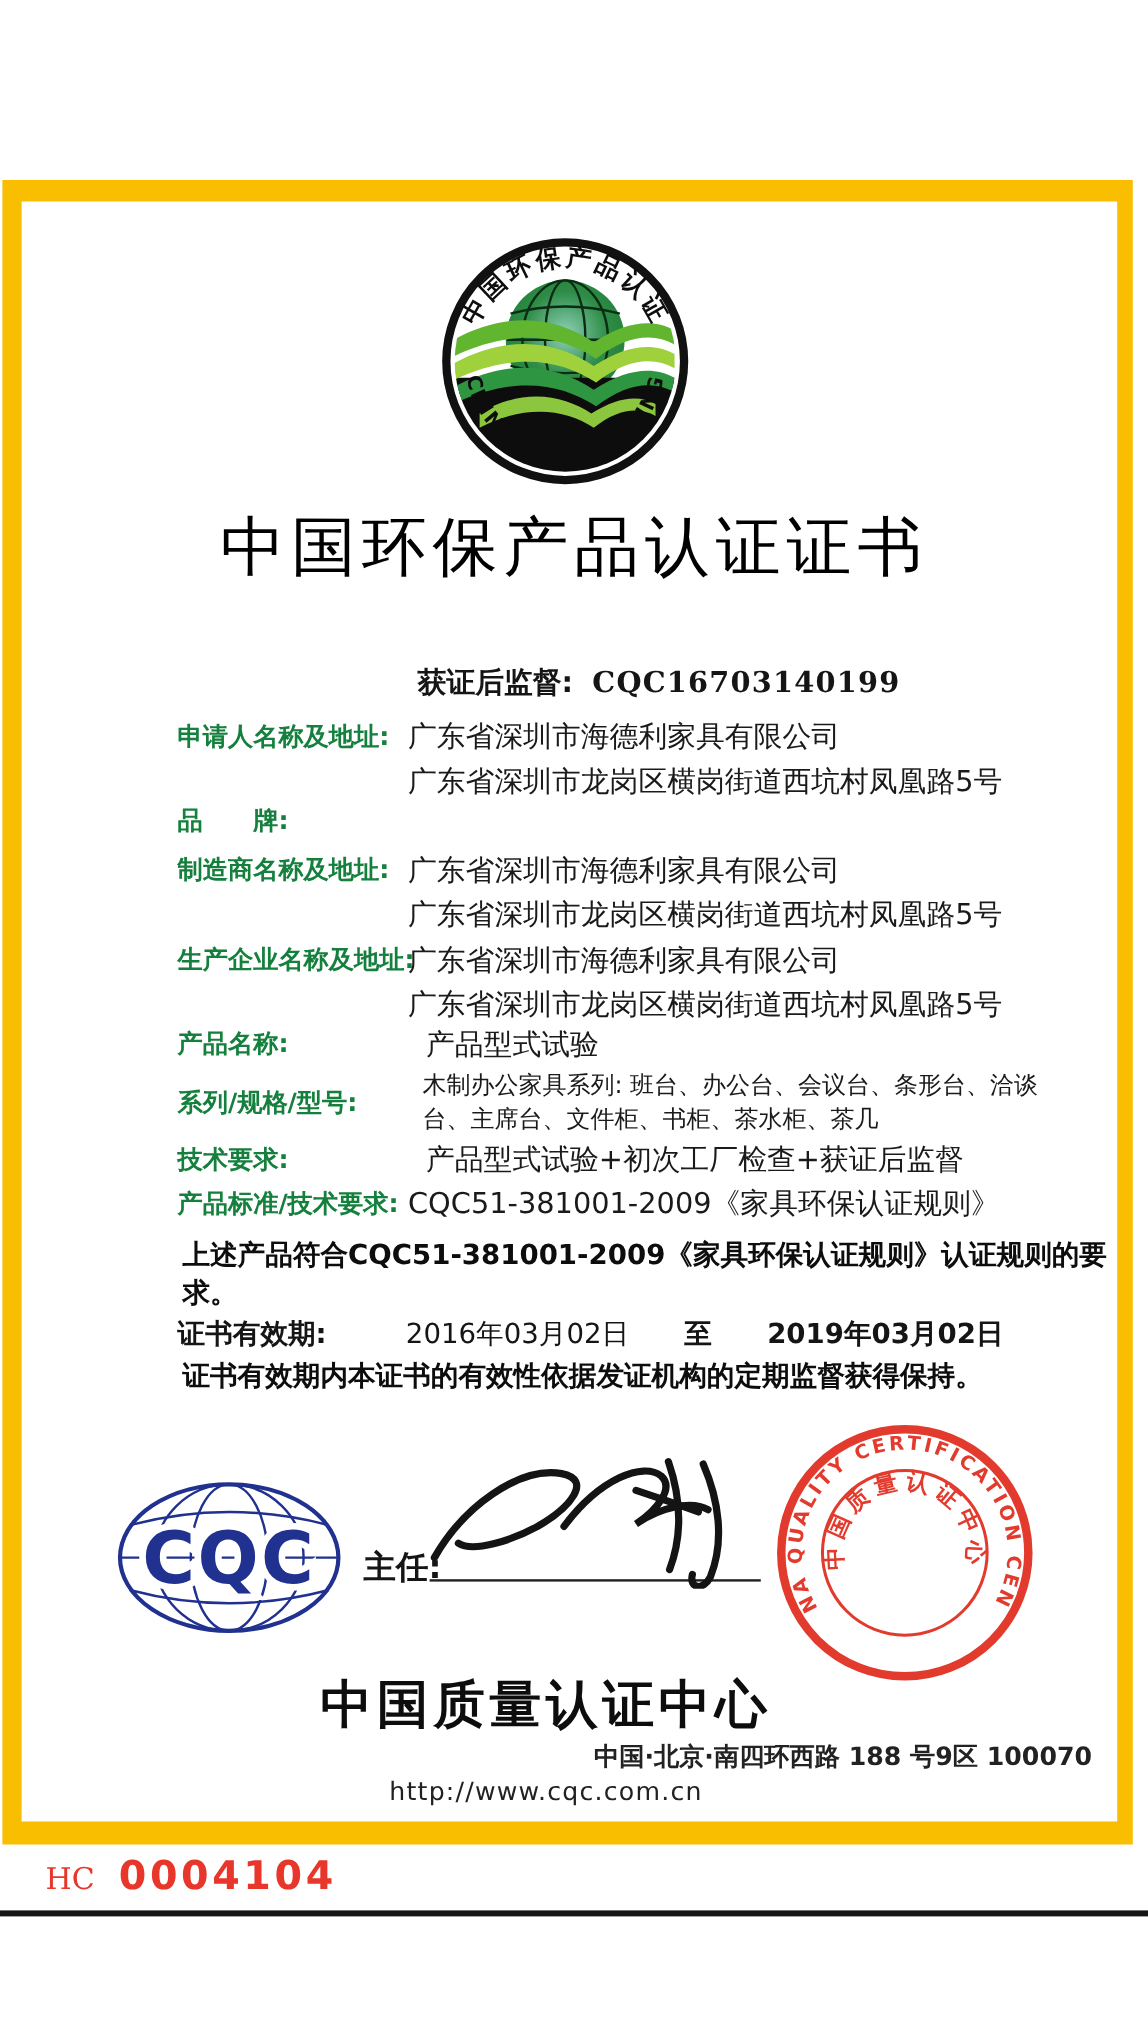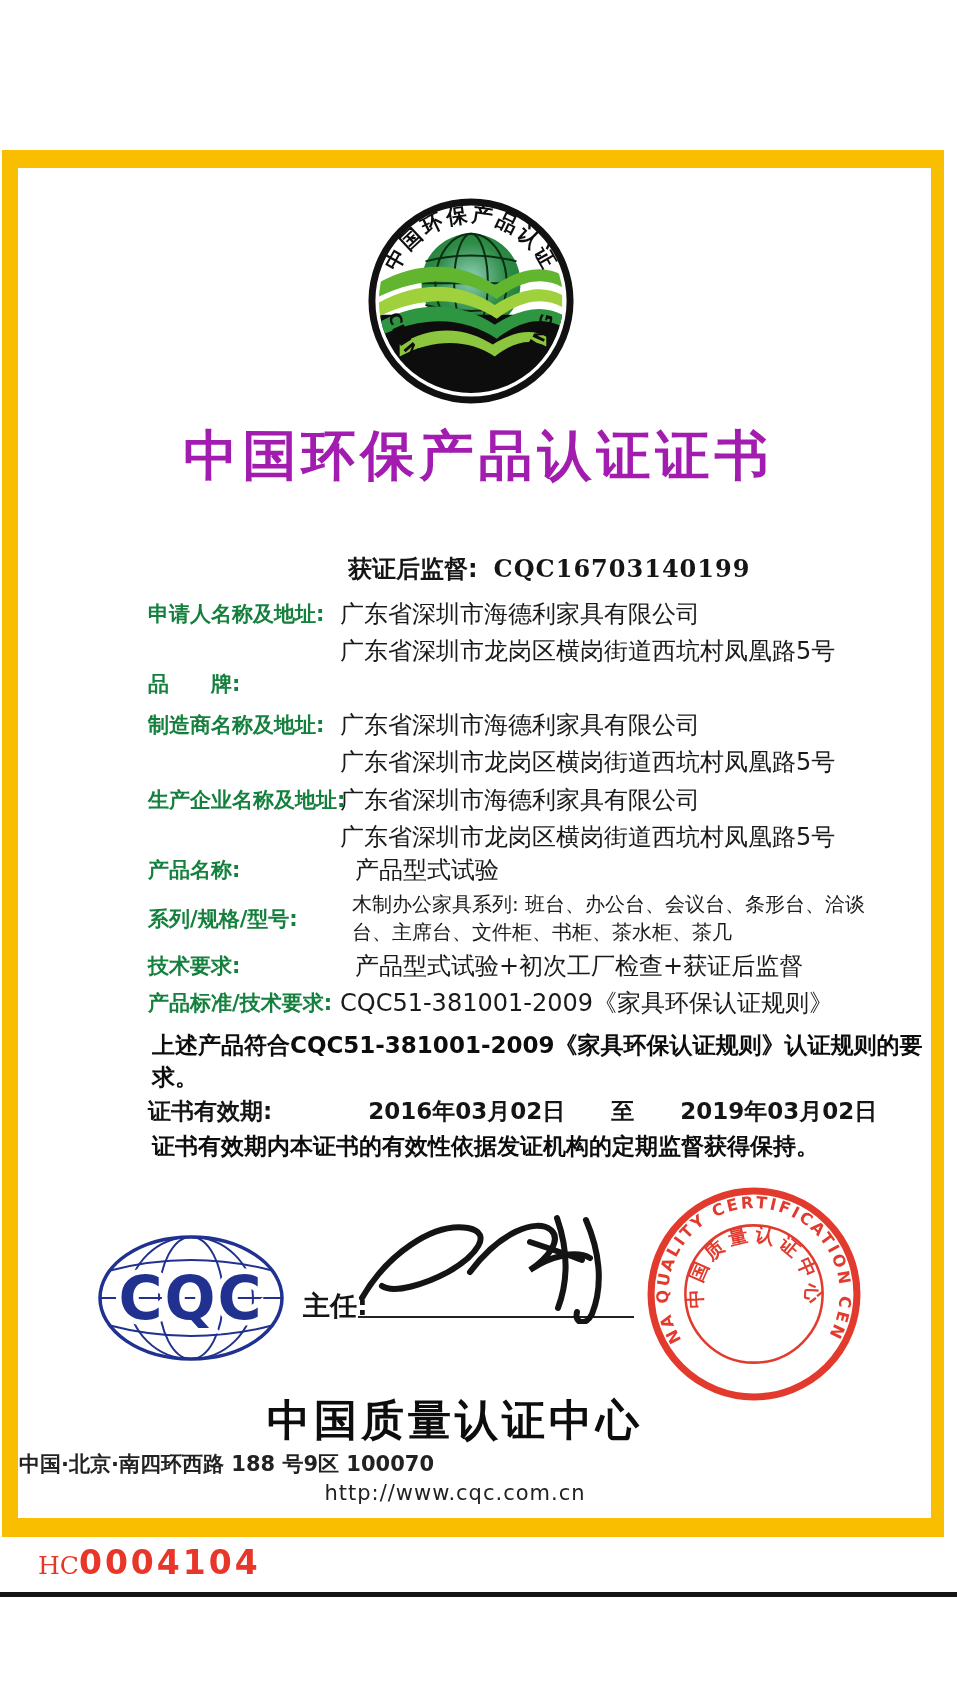--- a/index.html
+++ b/index.html
@@ -8,63 +8,63 @@
     font-family:"DejaVu Sans","Liberation Sans",sans-serif;color:#151515;
   }
   .frame{
     position:absolute;left:2px;top:150px;width:942px;height:1387px;box-sizing:border-box;
     border-style:solid;border-color:#F9BE00;
     border-top-width:18px;border-left-width:16px;border-right-width:13px;border-bottom-width:19px;
   }
   .eco-logo{position:absolute;left:366px;top:196px;width:210px;height:210px;}
   .title{
     position:absolute;left:0;top:420px;width:957px;margin:0;text-align:center;
-    font-size:54px;font-weight:700;letter-spacing:5px;color:#a21caf;
+    font-size:54px;font-weight:400;letter-spacing:5px;color:#000000;
   }
   .certno{
     position:absolute;left:348px;top:553px;display:flex;gap:16px;align-items:baseline;
     font-size:24px;font-weight:700;
   }
   .certno .val{font-weight:600;letter-spacing:1px;font-family:"DejaVu Serif","Liberation Serif",serif;}
   .flabel{
     position:absolute;left:148px;font-size:21px;font-weight:700;color:#15803d;white-space:nowrap;
   }
   .fval{
     position:absolute;left:340px;font-size:24px;font-weight:500;color:#1a1a1a;white-space:nowrap;
   }
   .fval.small{font-size:20px;}
   .statement{
     position:absolute;left:152px;font-size:23px;font-weight:700;color:#0d0d0d;white-space:nowrap;
   }
   .validity{
     position:absolute;left:148px;top:1096px;display:flex;align-items:baseline;
     font-size:23px;font-weight:700;
   }
-  .validity .vfrom{margin-left:96px;font-weight:700;}
+  .validity .vfrom{margin-left:66px;font-weight:400;}
   .validity .vword{margin-left:46px;}
   .validity .vto{margin-left:46px;font-weight:600;}
   .cqc-logo{position:absolute;left:96px;top:1232px;width:190px;height:132px;}
   .director{position:absolute;left:303px;top:1288px;font-size:27px;font-weight:700;}
   .sig-line{position:absolute;left:358px;top:1316px;width:276px;border-top:2px solid #222;}
   .signature{position:absolute;left:352px;top:1198px;width:300px;height:126px;}
   .stamp{position:absolute;left:645px;top:1185px;width:218px;height:218px;}
   .org-name{
     position:absolute;left:0;top:1392px;width:910px;text-align:center;margin:0;
     font-size:43px;font-weight:900;letter-spacing:4px;color:#0d0d0d;
   }
   .org-address{
-    position:absolute;left:0;top:1450px;width:910px;text-align:left;
-    font-size:21px;font-weight:600;color:#222;padding-left:19px;
+    position:absolute;left:0;top:1450px;width:910px;text-align:right;
+    font-size:21px;font-weight:600;color:#222;
   }
   .org-url{
     position:absolute;left:0;top:1481px;width:910px;text-align:center;
     font-size:21px;font-weight:400;letter-spacing:1px;color:#222;
   }
   .serial{
-    position:absolute;left:38px;top:1543px;display:flex;align-items:baseline;color:#E8362A;
+    position:absolute;left:38px;top:1543px;display:flex;align-items:baseline;gap:20px;color:#E8362A;
   }
   .serial .pre{font-size:25px;font-family:"DejaVu Serif","Liberation Serif",serif;}
   .serial .num{font-size:33px;font-weight:700;letter-spacing:3px;}
   .bottom-line{position:absolute;left:0;top:1592px;width:957px;height:5px;background:#151515;}
 </style>
 </head>
 <body>
 
 <div class="page">
 

